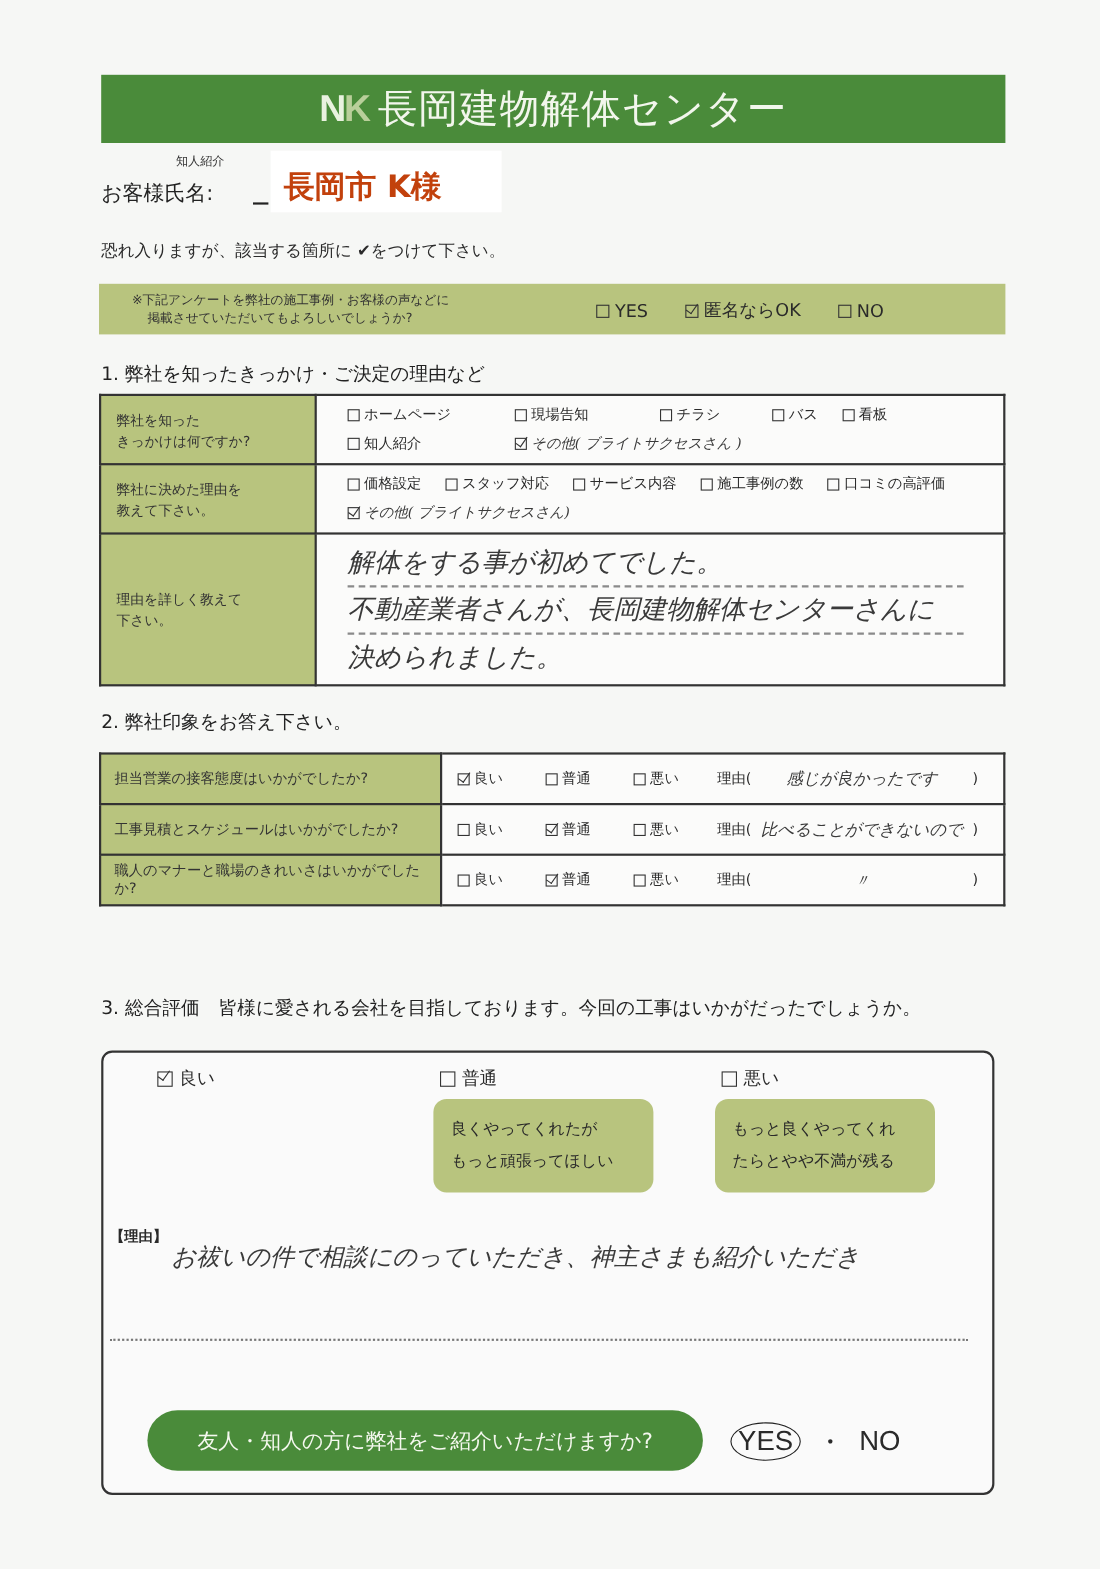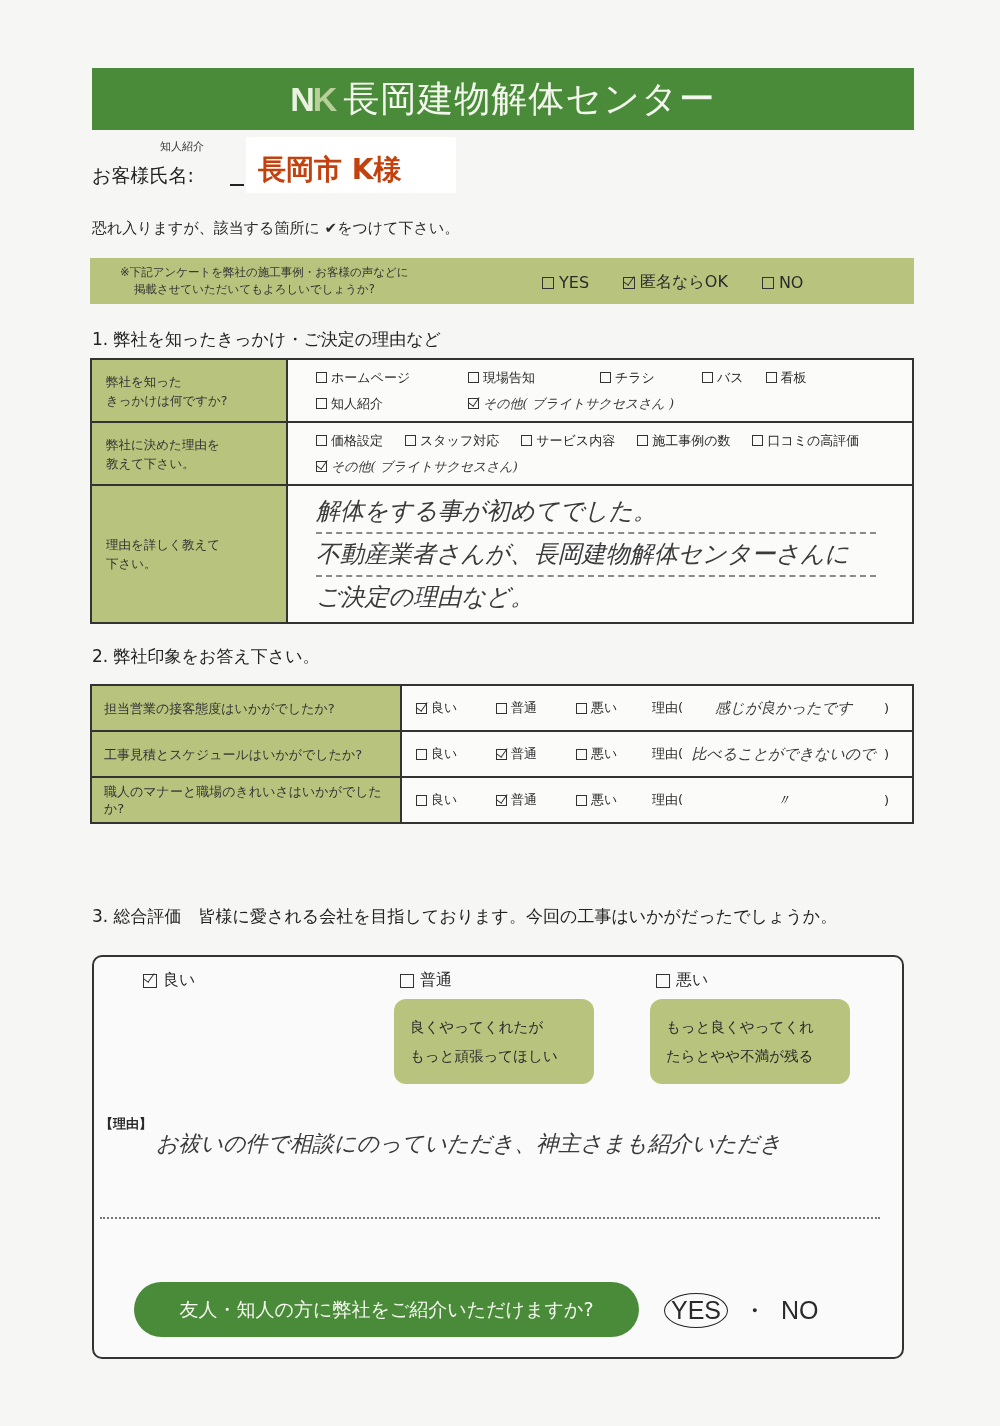--- a/index.html
+++ b/index.html
@@ -185,21 +185,21 @@
   </tr>
   <tr style="height:138px">
     <td class="lab">
       <div>理由を詳しく教えて</div>
       <div>下さい。</div>
     </td>
     <td class="cont" style="padding:4px 16px">
       <div class="hand hand-lines">
         <div class="hand-line">解体をする事が初めてでした。</div>
         <div class="hand-line">不動産業者さんが、長岡建物解体センターさんに</div>
-        <div class="hand-line last">ご決定の理由など。</div>
+        <div class="hand-line last">決められました。</div>
       </div>
     </td>
   </tr>
 </tbody>
   </table>
 
 <div class="abs section-title s2">2. 弊社印象をお答え下さい。</div>
 <table class="abs t2">
   <tbody>
       <tr>

